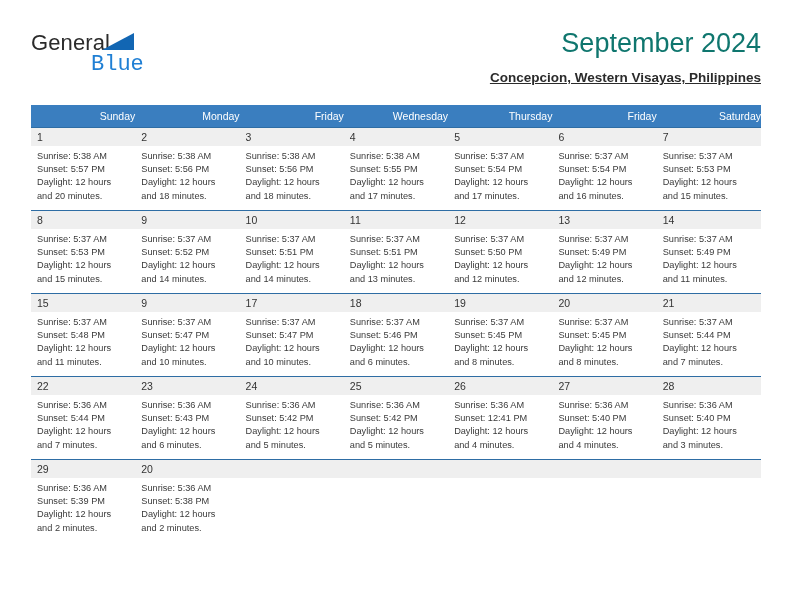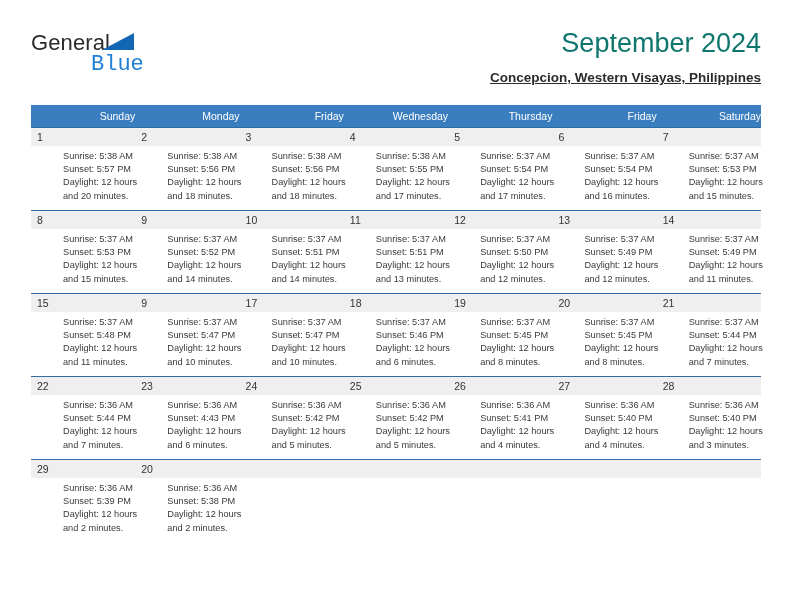--- a/index.html
+++ b/index.html
@@ -130,21 +130,20 @@
   }
   .daynum.empty {
     color: transparent;
   }
 
   .details {
     padding: 4px 5px 0 6px;
     font-size: 9.2px;
     line-height: 13.2px;
     color: #3a3a3a;
-    margin-left: 26px;
   }
   .details div {
     white-space: nowrap;
   }
 </style>
 </head>
 <body>
 
 <div class="page">
 
@@ -382,21 +381,21 @@
             <div>Sunrise: 5:36 AM</div>
             <div>Sunset: 5:44 PM</div>
             <div>Daylight: 12 hours</div>
             <div>and 7 minutes.</div>
           </div>
         </td>
         <td>
           <div class="daynum">23</div>
           <div class="details">
             <div>Sunrise: 5:36 AM</div>
-            <div>Sunset: 4:43 PM</div>
+            <div>Sunset: 5:43 PM</div>
             <div>Daylight: 12 hours</div>
             <div>and 6 minutes.</div>
           </div>
         </td>
         <td>
           <div class="daynum">24</div>
           <div class="details">
             <div>Sunrise: 5:36 AM</div>
             <div>Sunset: 5:42 PM</div>
             <div>Daylight: 12 hours</div>
@@ -409,21 +408,21 @@
             <div>Sunrise: 5:36 AM</div>
             <div>Sunset: 5:42 PM</div>
             <div>Daylight: 12 hours</div>
             <div>and 5 minutes.</div>
           </div>
         </td>
         <td>
           <div class="daynum">26</div>
           <div class="details">
             <div>Sunrise: 5:36 AM</div>
-            <div>Sunset: 5:41 PM</div>
+            <div>Sunset: 12:41 PM</div>
             <div>Daylight: 12 hours</div>
             <div>and 4 minutes.</div>
           </div>
         </td>
         <td>
           <div class="daynum">27</div>
           <div class="details">
             <div>Sunrise: 5:36 AM</div>
             <div>Sunset: 5:40 PM</div>
             <div>Daylight: 12 hours</div>

